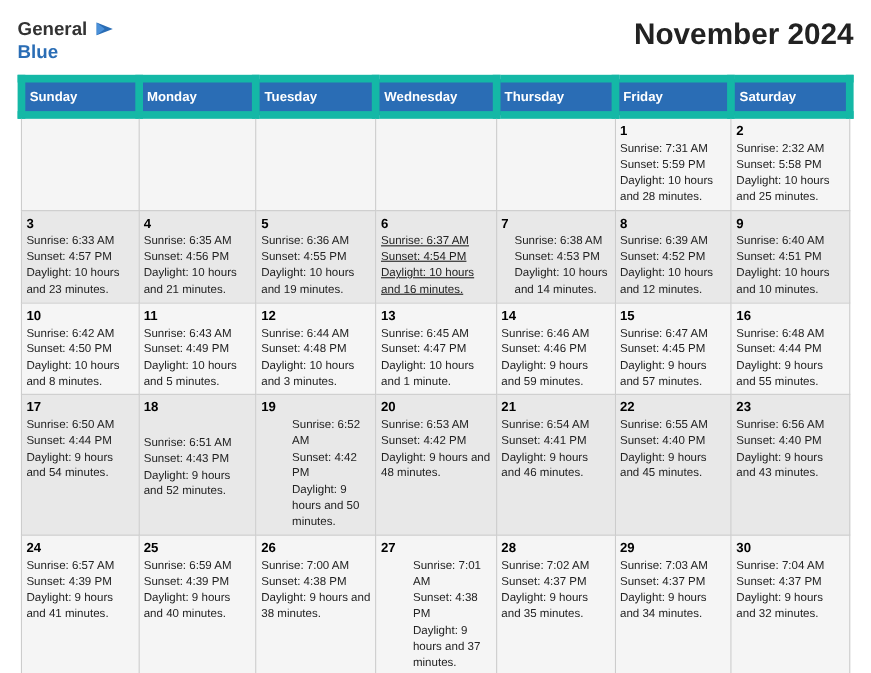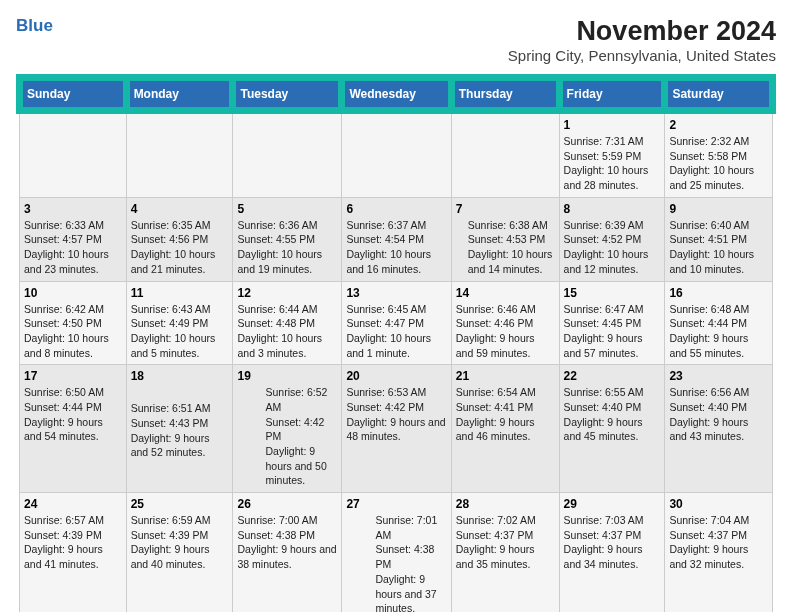--- a/index.html
+++ b/index.html
@@ -82,27 +82,33 @@
       font-size: 10.5px;
       line-height: 1.4;
       color: #222;
     }
   </style>
 </head>
 <body>
 
 <div class="header">
   <div class="logo">
+    <div class="logo-text">
+      <span class="logo-general">General</span>
+      <svg class="logo-icon" viewBox="0 0 30 22">
+        <polygon points="8,2 28,10 8,18" fill="#2a6db5"></polygon>
+        <polygon points="8,2 18,10 8,18" fill="#4a90d9"></polygon>
+      </svg>
+    </div>
     <div style="display:flex; align-items:center;">
       <span class="logo-blue">Blue</span>
     </div>
   </div>
   <div class="title-block">
     <div class="month-title">November 2024</div>
-    <div class="subtitle">Spring City, Pennsylvania, United States</div>
   </div>
 </div>
 
 <table>
   <thead>
     <tr>
     <th>Sunday</th>
         <th>Monday</th>
         <th>Tuesday</th>
         <th>Wednesday</th>
@@ -145,21 +151,21 @@
 Daylight: 10 hours and 21 minutes.</div>
         </td>
         <td>
           <span class="day-num">5</span>
           <div class="day-info" style="white-space: pre-line;">Sunrise: 6:36 AM
 Sunset: 4:55 PM
 Daylight: 10 hours and 19 minutes.</div>
         </td>
         <td>
           <span class="day-num">6</span>
-          <div class="day-info" style="white-space: pre-line;">Sunrise: 6:37 AM
+          <div class="day-info" style="white-space: pre-line; text-decoration: underline;">Sunrise: 6:37 AM
 Sunset: 4:54 PM
 Daylight: 10 hours and 16 minutes.</div>
         </td>
         <td>
           <span class="day-num">7</span>
           <div class="day-info" style="white-space: pre-line; margin-left: 12px;">Sunrise: 6:38 AM
 Sunset: 4:53 PM
 Daylight: 10 hours and 14 minutes.</div>
         </td>
         <td>

